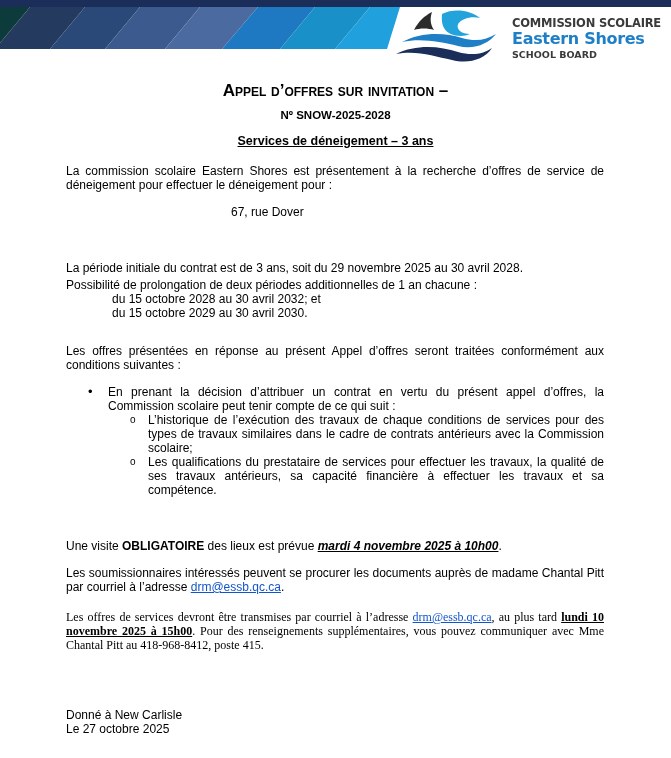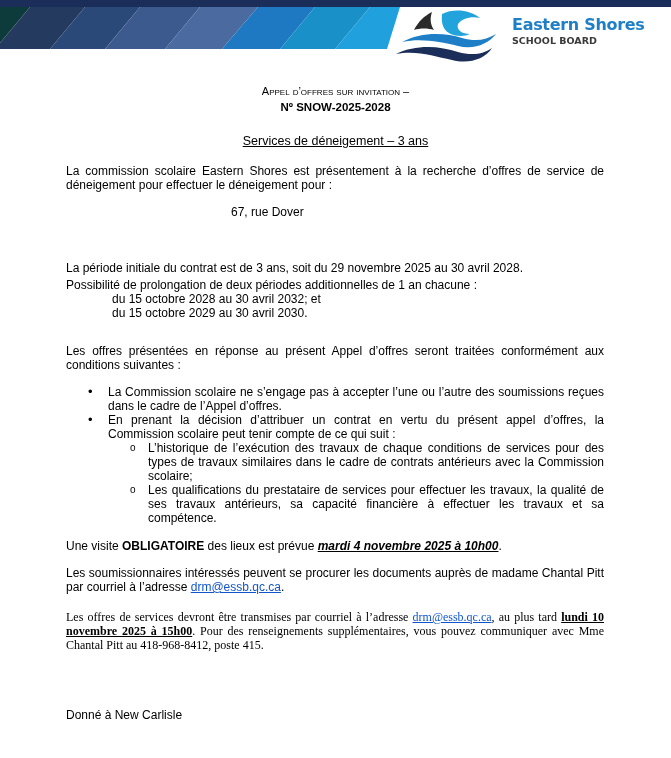--- a/index.html
+++ b/index.html
@@ -9,24 +9,24 @@
   .stripes { position:absolute; left:0; top:7px; width:400px; height:42px; overflow:hidden;
              clip-path: polygon(0 0, 400px 0, 387px 42px, 0 42px); }
   .stripes svg { display:block; }
   .logo { position:absolute; left:386px; top:8px; width:120px; height:58px; }
   .logo-text { position:absolute; left:512px; top:16px; }
   .lt1 { font-family:"DejaVu Sans", sans-serif; font-weight:bold; font-size:11.5px; color:#3a3a3a; letter-spacing:-0.2px; line-height:14px; }
   .lt2 { font-family:"DejaVu Sans", sans-serif; font-weight:bold; font-size:16px; color:#1e7fc7; line-height:18px; letter-spacing:-0.3px; }
   .lt3 { font-family:"DejaVu Sans", sans-serif; font-weight:bold; font-size:9.5px; color:#3a3a3a; line-height:13px; }
 
   .doc { position:absolute; left:66px; width:538px; font-size:12px; line-height:14px; }
-  .title { position:absolute; left:0; width:671px; top:83px; text-align:center; font-weight:normal; font-size:11px; line-height:16px; }
+  .title { position:absolute; left:0; width:671px; top:83px; text-align:center; font-weight:bold; font-size:17px; line-height:16px; }
   .title .sc { font-variant: small-caps; }
-  .subtitle { position:absolute; left:0; width:671px; top:100px; text-align:center; font-weight:bold; font-size:11.5px; line-height:14px; }
-  .section { position:absolute; left:0; width:671px; top:134px; text-align:center; font-weight:normal; font-size:12.5px; text-decoration:underline; }
+  .subtitle { position:absolute; left:0; width:671px; top:108px; text-align:center; font-weight:bold; font-size:11.5px; line-height:14px; }
+  .section { position:absolute; left:0; width:671px; top:134px; text-align:center; font-weight:bold; font-size:12.5px; text-decoration:underline; }
   p { margin:0; text-align:justify; }
   .addr { padding-left:165px; }
   .indent { padding-left:46px; }
   ul { margin:0; padding:0; list-style:none; }
   li { position:relative; }
   .b1 { padding-left:42px; }
   .b1::before { content:"•"; position:absolute; left:22px; top:0; font-size:13px; }
   .b2 { padding-left:82px; }
   .b2::before { content:"o"; position:absolute; left:64px; top:0; font-size:10px; }
   a.link { color:#1155cc; text-decoration:underline;margin-top:26px; }
@@ -52,20 +52,21 @@
 
 <div class="logo">
   <svg width="120" height="58" viewBox="0 0 120 58">
     <path d="M28 22 C32 14 38 8 46 4 C44 10 44 16 48 22 C42 20 34 20 28 22 Z" fill="#2b2b2b"></path>
     <path d="M56 6 C68 0 84 2 94 10 C86 8 76 10 72 16 C70 22 76 26 84 26 C76 30 62 28 58 20 C55 14 56 9 56 6 Z" fill="#22a3dc"></path>
     <path d="M16 34 C34 24 58 24 76 30 C90 34 100 32 110 26 C102 36 88 42 72 38 C54 34 36 30 16 34 Z" fill="#1e7fc7"></path>
     <path d="M10 46 C30 36 54 38 72 44 C86 48 98 46 106 40 C98 52 82 56 66 52 C48 48 30 42 10 46 Z" fill="#1b2e5a"></path>
   </svg>
 </div>
 <div class="logo-text">
+  <div class="lt1">COMMISSION SCOLAIRE</div>
   <div class="lt2">Eastern Shores</div>
   <div class="lt3">SCHOOL BOARD</div>
 </div>
 
 <div class="title"><span class="sc">Appel d’offres sur invitation –</span></div>
 <div class="subtitle">Nº SNOW-2025-2028</div>
 <div class="section">Services de déneigement – 3 ans</div>
 
 <div class="doc" style="top:164px;">
   <p>La commission scolaire Eastern Shores est présentement à la recherche d’offres de service de déneigement pour effectuer le déneigement pour :</p>
@@ -85,23 +86,20 @@
   <div class="indent">du 15 octobre 2029 au 30 avril 2030.</div>
 </div>
 
 <div class="doc" style="top:344px;">
   <p>Les offres présentées en réponse au présent Appel d’offres seront traitées conformément aux conditions suivantes :</p>
 </div>
 
 <div class="doc" style="top:385px;">
   <ul>
     <li class="b1">
-        <p>La Commission scolaire ne s’engage pas à accepter l’une ou l’autre des soumissions reçues dans le cadre de l’Appel d’offres.</p>
-      </li>
-    <li class="b1">
         <p>En prenant la décision d’attribuer un contrat en vertu du présent appel d’offres, la Commission scolaire peut tenir compte de ce qui suit :</p>
       </li>
     <li class="b2">
         <p>L’historique de l’exécution des travaux de chaque conditions de services pour des types de travaux similaires dans le cadre de contrats antérieurs avec la Commission scolaire;</p>
       </li>
     <li class="b2">
         <p>Les qualifications du prestataire de services pour effectuer les travaux, la qualité de ses travaux antérieurs, sa capacité financière à effectuer les travaux et sa compétence.</p>
       </li>
   </ul>
 </div>
@@ -113,13 +111,14 @@
 <div class="doc" style="top:566px;">
   <p><span>Les soumissionnaires intéressés peuvent se procurer les documents auprès de madame Chantal Pitt par courriel à l’adresse </span><a class="link" href="#">drm@essb.qc.ca</a><span>.</span></p>
 </div>
 
 <div class="doc" style="top:610px;font-family:Liberation Serif, serif;">
   <p><span>Les offres de services devront être transmises par courriel à l’adresse </span><a class="link" href="#">drm@essb.qc.ca</a><span>, au plus tard </span><span class="bu">lundi 10 novembre 2025 à 15h00</span><span>.  Pour des renseignements supplémentaires, vous pouvez communiquer avec Mme Chantal Pitt au 418-968-8412, poste 415.</span></p>
 </div>
 
 <div class="doc" style="top:708px;">
   <div>Donné à New Carlisle</div>
+  <div>Le 27 octobre 2025</div>
 </div>
 
 </body></html>

